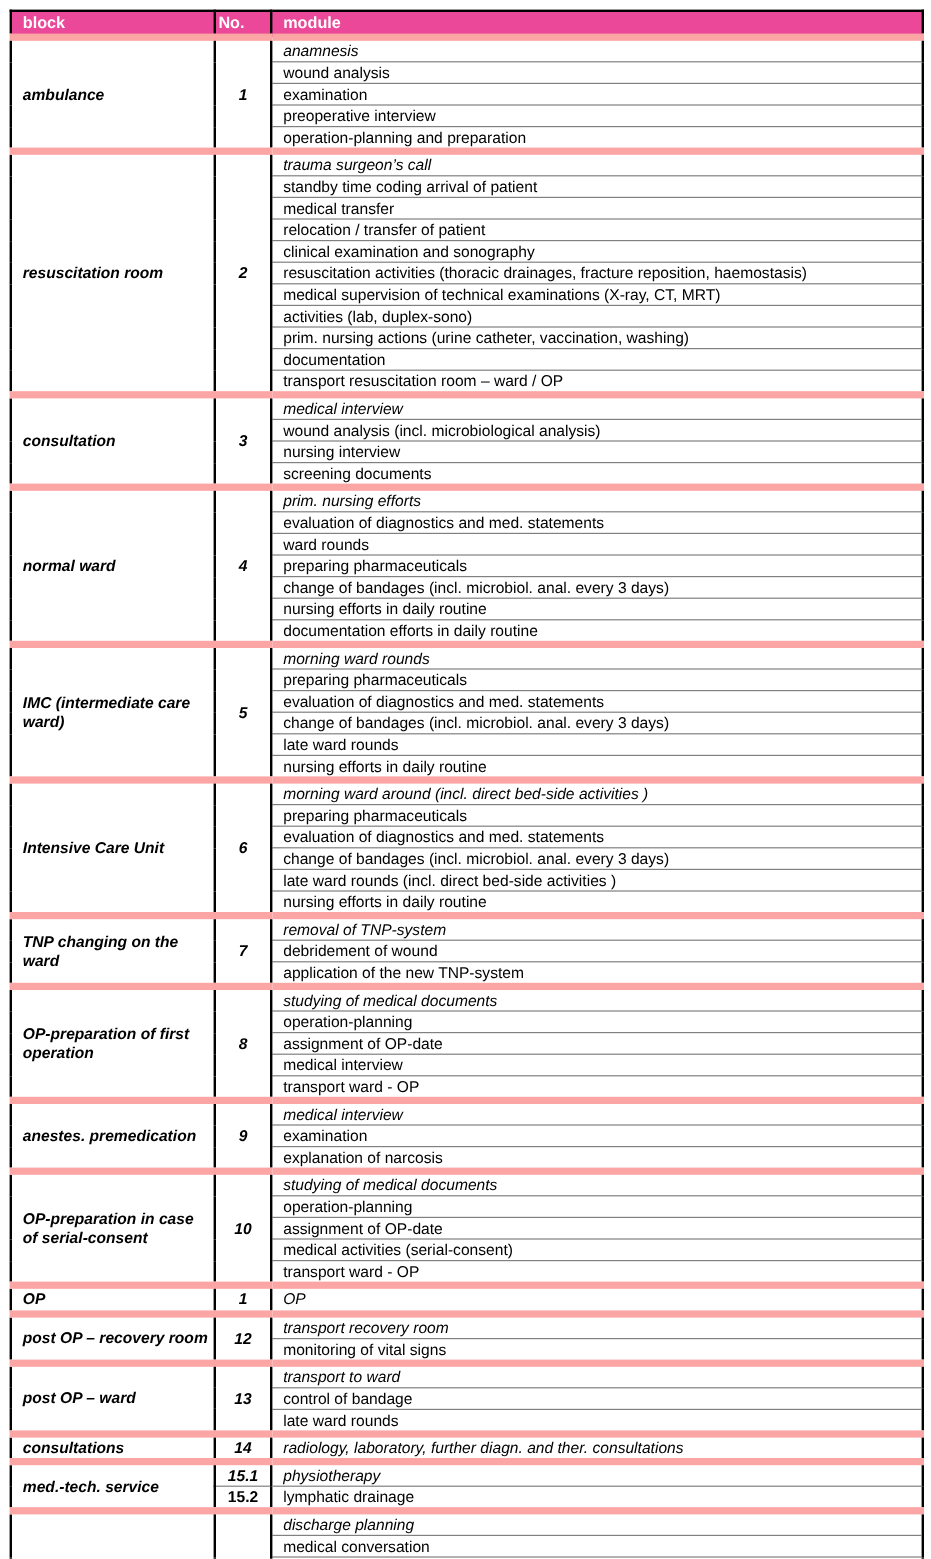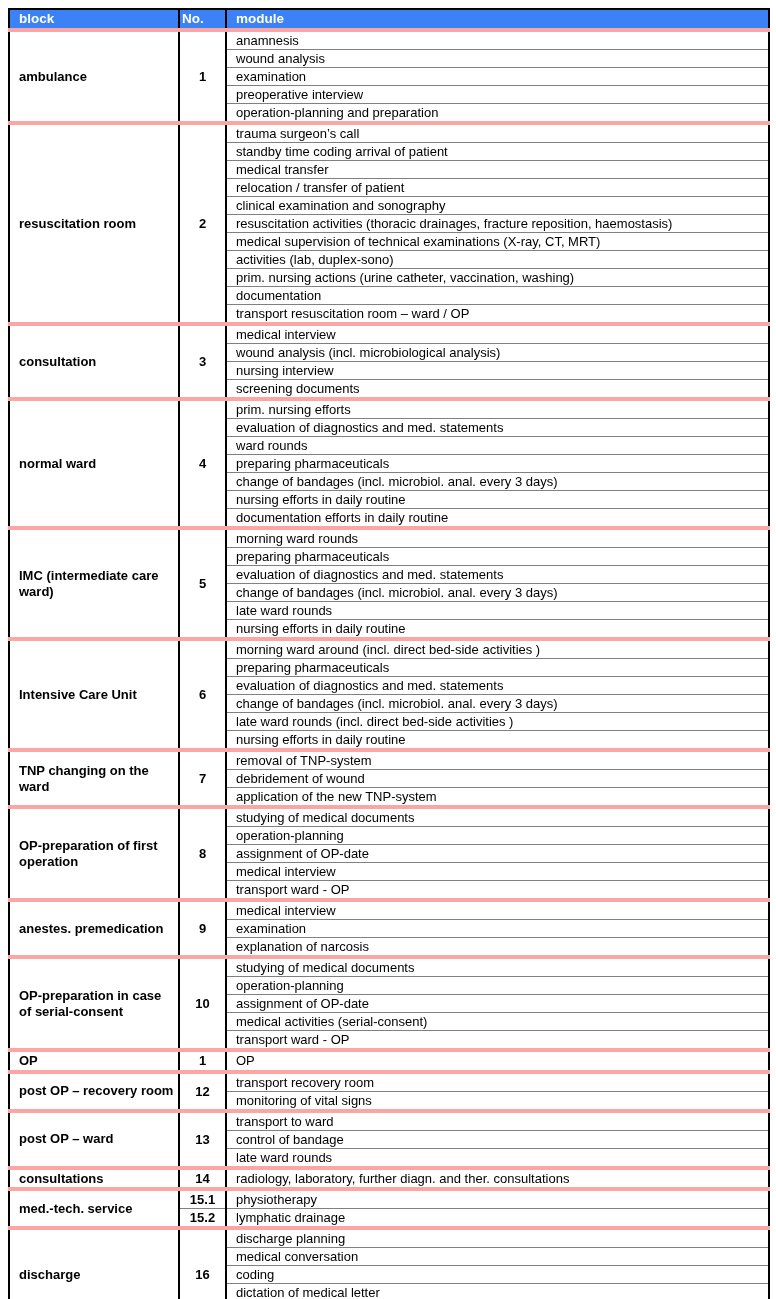--- a/index.html
+++ b/index.html
@@ -14,21 +14,21 @@
     border-collapse: collapse;
     margin: 8px 8px 0 8px;
     width: 760px;
     table-layout: fixed;
     border: 2px solid #000;
   }
   col.c-block  { width: 170px; }
   col.c-no     { width: 47px; }
   col.c-module { width: 543px; }
   thead th {
-    background: #3b82f6;
+    background: #ec4899;
     color: #ffffff;
     font-weight: bold;
     font-size: 13.5px;
     text-align: left;
     height: 21px;
     padding: 1px 2px 2px 9px;
     border: 2px solid #000;
     vertical-align: middle;
   }
   thead th.col-no { text-align: left; padding-left: 2px; }
@@ -49,21 +49,21 @@
   }
   td.no-cell {
     font-weight: bold;
     text-align: center;
   }
   td.module-cell {
     padding: 1px 4px 1px 9px;
     border-top: 1px solid #808080;
     white-space: nowrap;
   }
-  tr.block-start td { border-top: 4px solid #fca5a5; }
+  tr.block-start td { border-top: 6px solid #fca5a5; font-style: italic; }
   td.no-cell.sub { border-top: 1px solid #808080; }
 </style>
 </head>
 <body>
 
 <table class="module-table">
   <colgroup>
     <col class="c-block">
     <col class="c-no">
     <col class="c-module">

